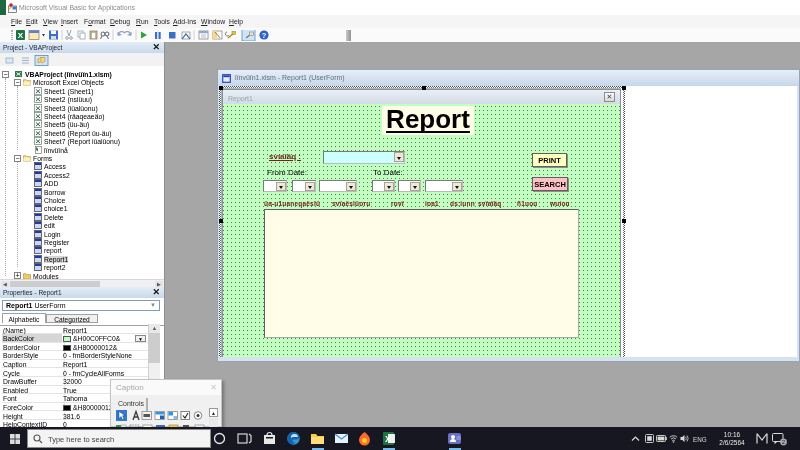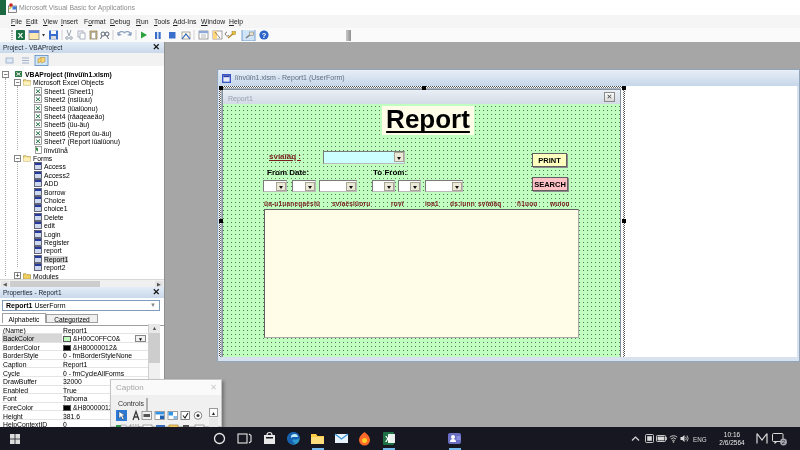--- a/index.html
+++ b/index.html
@@ -51,21 +51,21 @@
 #ucap .cls { position:absolute; right:5px; top:2px; width:11px; height:10px; background:linear-gradient(#fdfdfd,#d8d8d8); border:1px solid #8a8a8a; font-size:7px; line-height:8px; text-align:center; color:#444; }
 #ubody { position:absolute; left:0; top:14px; width:397px; height:266px; background:#c0ffc0; }
 #gridsvg { position:absolute; left:0; top:0; }
 
 
 .ctl { position:absolute; }
 #rpt { left:159px; top:2px; width:92px; height:29px; background:#fffde8; font-weight:bold; font-size:26px; color:#000; text-align:center; line-height:26.5px; }
 #rpt u { text-decoration-skip-ink:none; text-decoration-thickness:2.5px; text-underline-offset:2.5px; }
 #rpt u { text-decoration:underline; }
 .flabel { font-weight:bold; font-size:8px; color:#7a2020;text-decoration:underline; }
-.blabel { font-weight:bold; font-size:8px; color:#000; }
+.blabel { font-weight:normal; font-size:8px; color:#000; }
 .combo { background:#fff; border:1px solid #7a7a7a; border-right-color:#bbb; border-bottom-color:#bbb; }
 .combo .btn { position:absolute; right:0px; top:0.5px; bottom:0.5px; width:10px; background:#ece9d8; border:1px solid #a8a494; }
 .combo .btn:after { content:""; position:absolute; left:2px; top:3.5px; width:0; height:0; border-left:2.5px solid transparent; border-right:2.5px solid transparent; border-top:3px solid #111; }
 .fbtn { font-weight:bold; color:#000; text-align:center; border:1px solid #606060; box-shadow:1px 1px 0 #8d8d8d; }
 #hdr span { position:absolute; top:0; font-weight:bold; font-size:6.5px; color:#7a2020; white-space:nowrap; letter-spacing:0.2px; }
 #listbox { left:41px; top:105px; width:315px; height:128.5px; background:#fffde8; border-top:1.5px solid #606060; border-left:1.5px solid #606060; border-right:1px solid #aaa; border-bottom:1px solid #aaa; }
 
 
 #toolbox { left:110px; top:379px; width:112px; height:48px; background:#f0f0f0; border:1px solid #c4c4c4; box-shadow:2px 2px 3px rgba(0,0,0,.3); }
 
@@ -425,21 +425,21 @@
               </pattern>
             </defs>
             <rect width="397" height="266" fill="url(#gd)"></rect>
           </svg>
       <div class="ctl" id="rpt"><u>Report</u></div>
       <div class="ctl flabel" style="left:46px;top:48px">svíaĭäq :</div>
       <div class="ctl combo" style="left:100px;top:46.5px;width:82px;height:13px;background:#ccffff">
             <div class="btn"></div>
           </div>
       <div class="ctl blabel" style="left:44px;top:64px">From Date:</div>
-      <div class="ctl blabel" style="left:150px;top:64px">To From:</div>
+      <div class="ctl blabel" style="left:150px;top:64px">To Date:</div>
       <div class="ctl combo" style="left:40px;top:76px;width:24px;height:12px">
             <div class="btn"></div>
           </div>
       <div class="ctl combo" style="left:69px;top:76px;width:24px;height:12px">
             <div class="btn"></div>
           </div>
       <div class="ctl combo" style="left:96px;top:76px;width:38px;height:12px">
             <div class="btn"></div>
           </div>
       <div class="ctl combo" style="left:149px;top:76px;width:23px;height:12px">
@@ -524,20 +524,27 @@
 
   <div class="abs" id="taskbar">
     <svg class="tbicon" style="left:10px;top:7px" width="10" height="10" viewBox="0 0 13 13">
         <g fill="#dcdcdc">
           <rect x="0" y="0" width="6" height="6"></rect>
           <rect x="7" y="0" width="6" height="6"></rect>
           <rect x="0" y="7" width="6" height="6"></rect>
           <rect x="7" y="7" width="6" height="6"></rect>
         </g>
       </svg>
+    <div id="search">
+        <svg style="position:absolute;left:5px;top:4px" width="10" height="10" viewBox="0 0 10 10">
+          <circle cx="4" cy="4" r="3" fill="none" stroke="#555" stroke-width="1.1"></circle>
+          <line x1="6.5" y1="6.5" x2="9" y2="9" stroke="#555" stroke-width="1.1"></line>
+        </svg>
+        <span style="position:absolute;left:20px;top:5px">Type here to search</span>
+      </div>
 
     <svg class="tbicon" style="left:212px" width="15" height="15" viewBox="0 0 15 15">
         <circle cx="7.5" cy="7.5" r="5" fill="none" stroke="#e8e8e8" stroke-width="1.3"></circle>
       </svg>
     <svg class="tbicon" style="left:237px" width="15" height="15" viewBox="0 0 15 15">
         <rect x="1" y="3" width="9" height="9" fill="none" stroke="#e8e8e8" stroke-width="1.1"></rect>
         <path d="M12 3 l2 1.5 v6 l-2 1.5" fill="none" stroke="#e8e8e8" stroke-width="1.1"></path>
       </svg>
     <svg class="tbicon" style="left:262px" width="15" height="15" viewBox="0 0 15 15">
         <rect x="2" y="4" width="11" height="9" fill="#e8e8e8"></rect>

